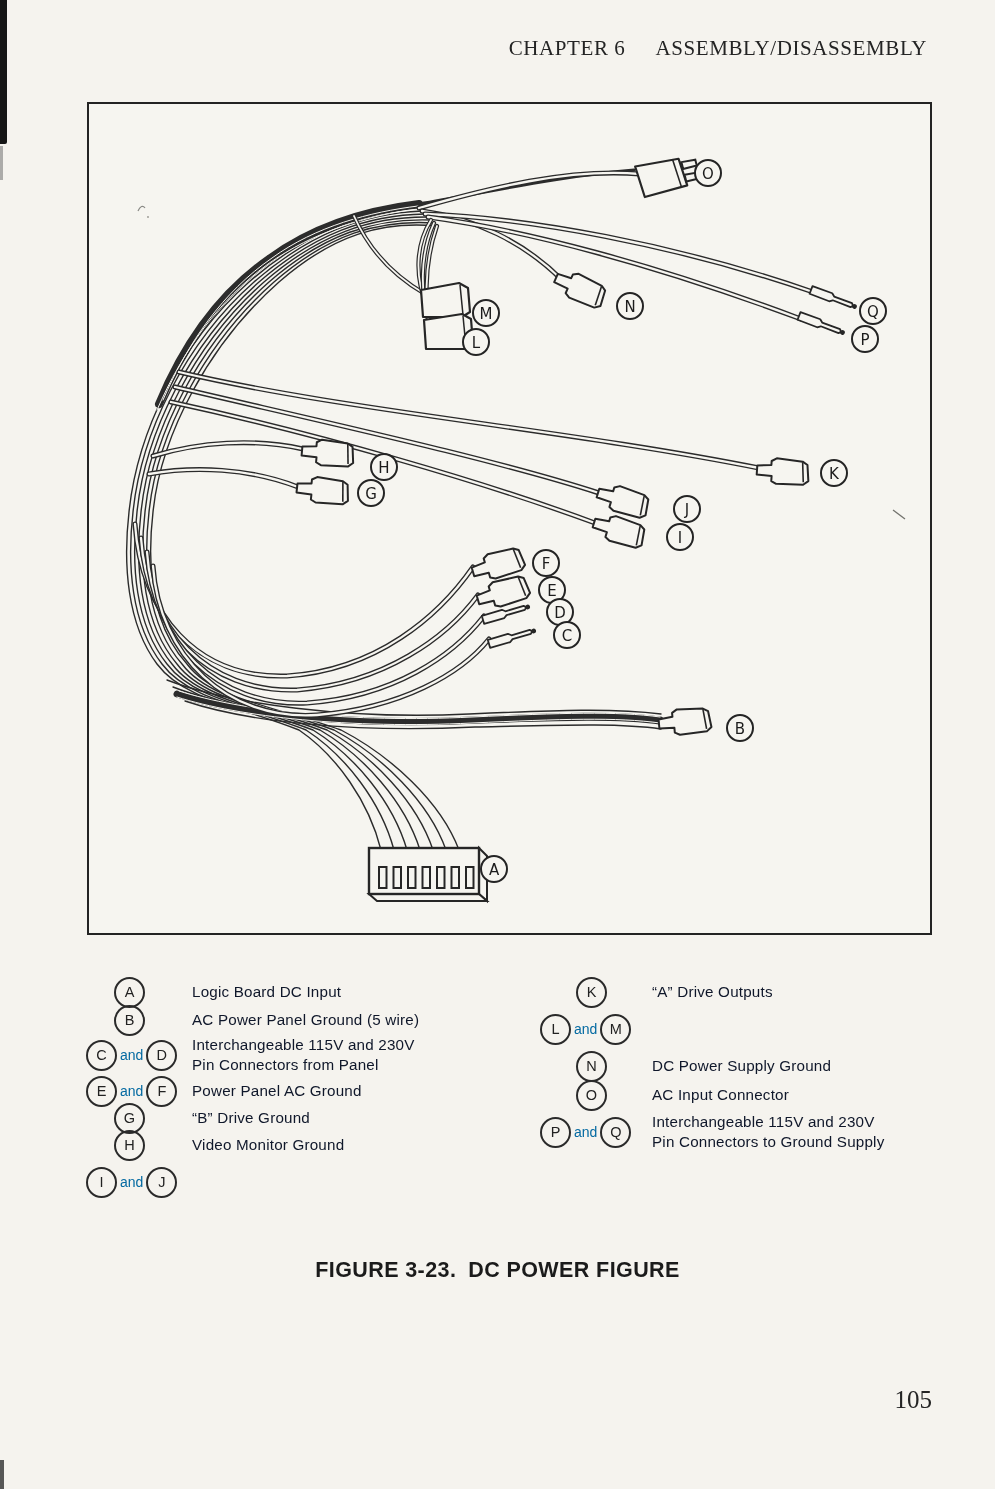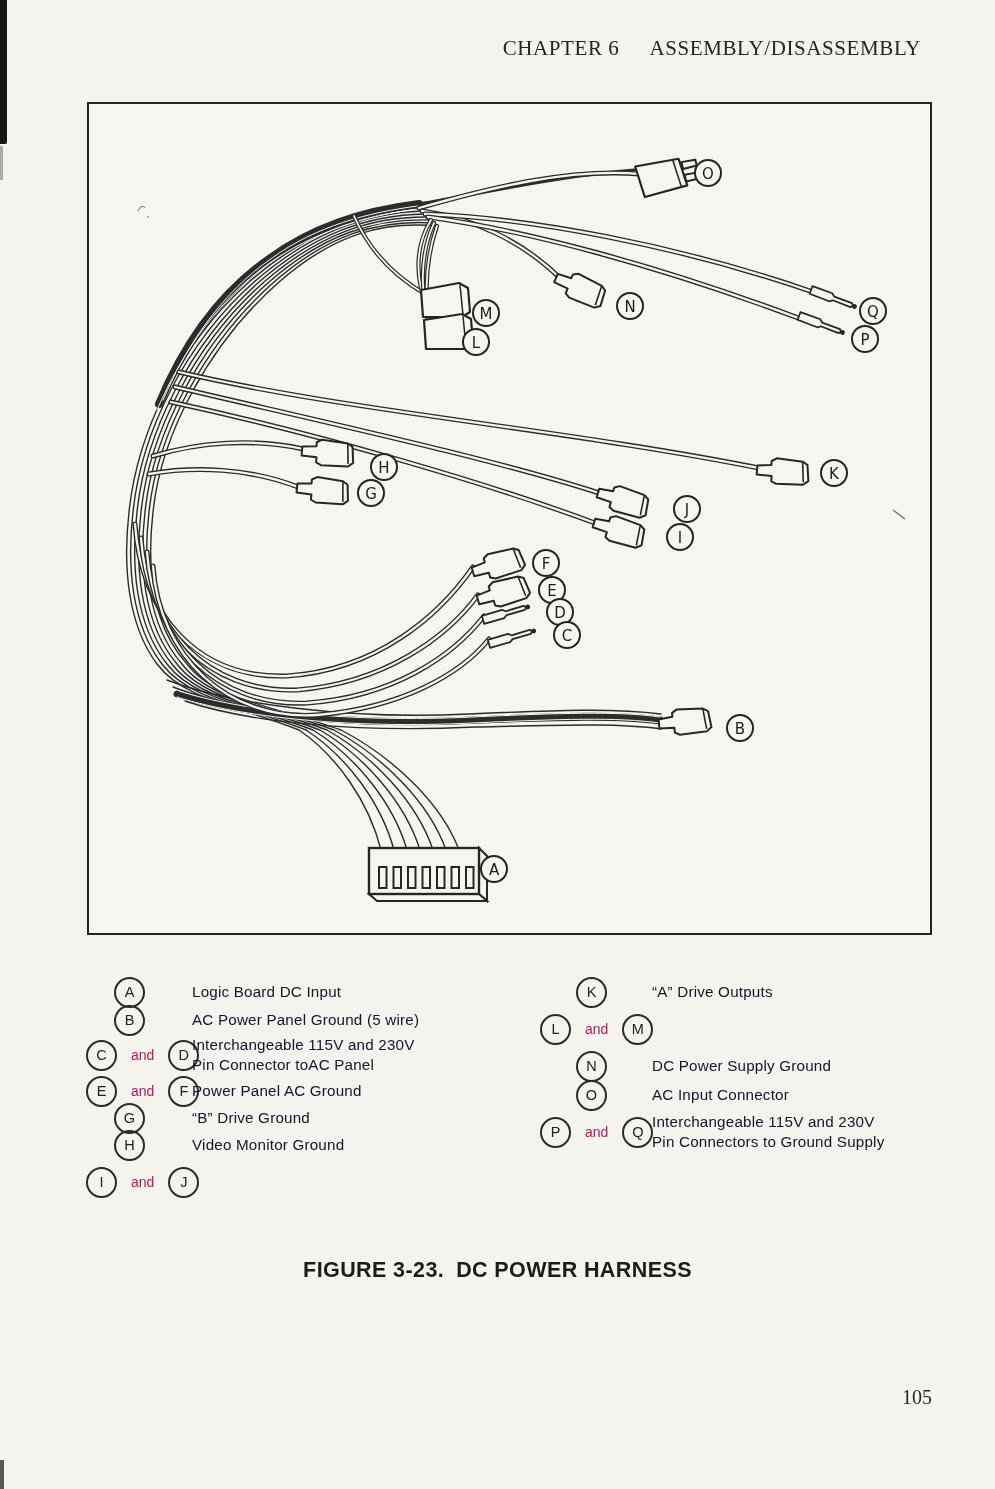--- a/index.html
+++ b/index.html
@@ -8,21 +8,21 @@
     background:#f5f3ee;
     font-family:"Liberation Sans", sans-serif;
     color:#1f1f1f;
     position:relative;
     overflow:hidden;
   }
   .page { position:absolute; inset:0; }
 
   
   .header {
-    position:absolute; top:36px; right:74px;
+    position:absolute; top:36px; right:68px;
     font-family:"Liberation Serif", serif;
     font-size:21px; letter-spacing:.6px; color:#242424;
     white-space:nowrap;
   }
   .header .gap { display:inline-block; width:30px; }
 
   
   .figure-box {
     position:absolute; left:87px; top:102px;
     width:841px; height:829px;
@@ -45,36 +45,36 @@
   .legend-col.right .lkeys { width:114px; }
   .lkeys.single-l { padding-left:30px; box-sizing:border-box; }
   .lkeys.single-r { padding-left:38px; box-sizing:border-box; }
   .lkeys.pair { padding-left:2px; box-sizing:border-box; }
   .circ {
     width:27px; height:27px; flex:none;
     border:2px solid #2a2a2a; border-radius:50%;
     display:flex; align-items:center; justify-content:center;
     font-size:14.5px; color:#222; background:transparent;
   }
-  .joiner { font-size:14px; margin:0 14px; color:#be185d; }
+  .joiner { font-size:14px; margin:0 3px; color:#0369a1; }
   .ldesc { font-size:15.2px; line-height:20px; color:#0f172a; letter-spacing:.2px; }
 
   
   .caption {
     position:absolute; top:1258px; left:0; width:100%;
     text-align:center; font-weight:bold; font-size:21.5px;
     letter-spacing:.4px; color:#1b1b1b; white-space:nowrap;
   }
   .caption .cgap { display:inline-block; width:12px; }
 
   
   .page-number {
     position:absolute; top:1386px; right:63px;
     font-family:"Liberation Serif", serif;
-    font-size:20px; color:#242424;
+    font-size:25px; color:#242424;
   }
 
   
   .art { position:absolute; pointer-events:none; }
   .art.tl { left:0; top:-2px; width:7px; height:146px; background:#161616; border-radius:0 2px 2px 0; }
   .art.tl2 { left:0; top:146px; width:3px; height:34px; background:#555; opacity:.45; }
   .art.bl { left:0; top:1460px; width:4px; height:29px; background:#2f2f2f; opacity:.8; }
 </style>
 </head>
 <body>
@@ -306,21 +306,21 @@
         </div>
       </div>
       <div class="lrow" style="height: 44px;">
         <div class="lkeys pair">
           <span class="circ">C</span>
           <span class="joiner">and</span>
           <span class="circ">D</span>
         </div>
         <div class="ldesc">
           <div>Interchangeable 115V and 230V</div>
-          <div>Pin Connector toAC Panel</div>
+          <div>Pin Connectors from Panel</div>
         </div>
       </div>
       <div class="lrow" style="height: 28px;">
         <div class="lkeys pair">
           <span class="circ">E</span>
           <span class="joiner">and</span>
           <span class="circ">F</span>
         </div>
         <div class="ldesc">
           <div>Power Panel AC Ground</div>
@@ -388,20 +388,20 @@
           <span class="joiner">and</span>
           <span class="circ">Q</span>
         </div>
         <div class="ldesc">
           <div>Interchangeable 115V and 230V</div>
           <div>Pin Connectors to Ground Supply</div>
         </div>
       </div>
     </div>
 
-  <div class="caption"><span>FIGURE 3-23.</span><span class="cgap"></span><span>DC POWER HARNESS</span></div>
+  <div class="caption"><span>FIGURE 3-23.</span><span class="cgap"></span><span>DC POWER FIGURE</span></div>
 
   <div class="page-number">105</div>
 
   <div class="art tl"></div>
   <div class="art tl2"></div>
   <div class="art bl"></div>
 </div>
 
 </body></html>

